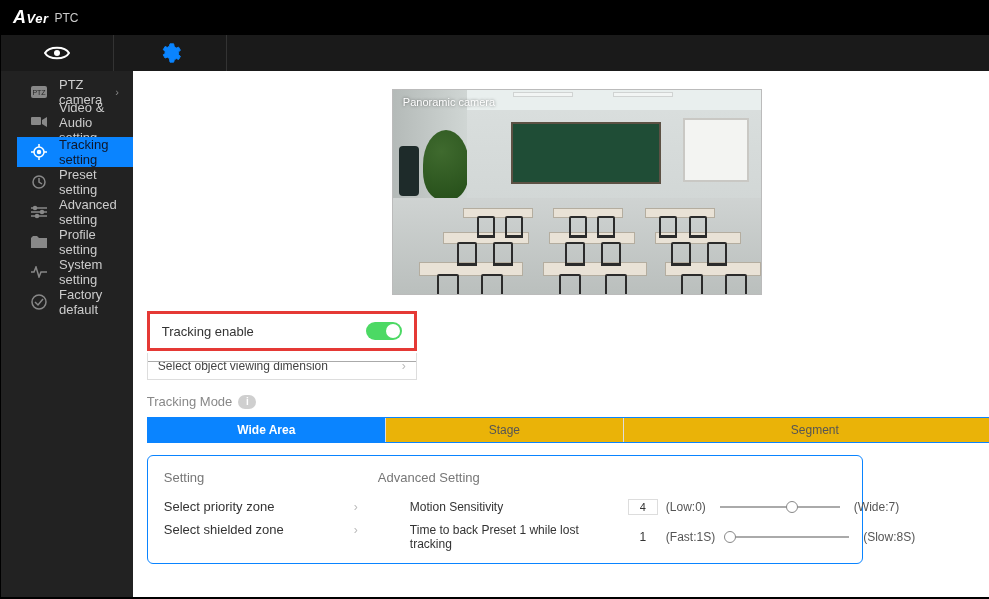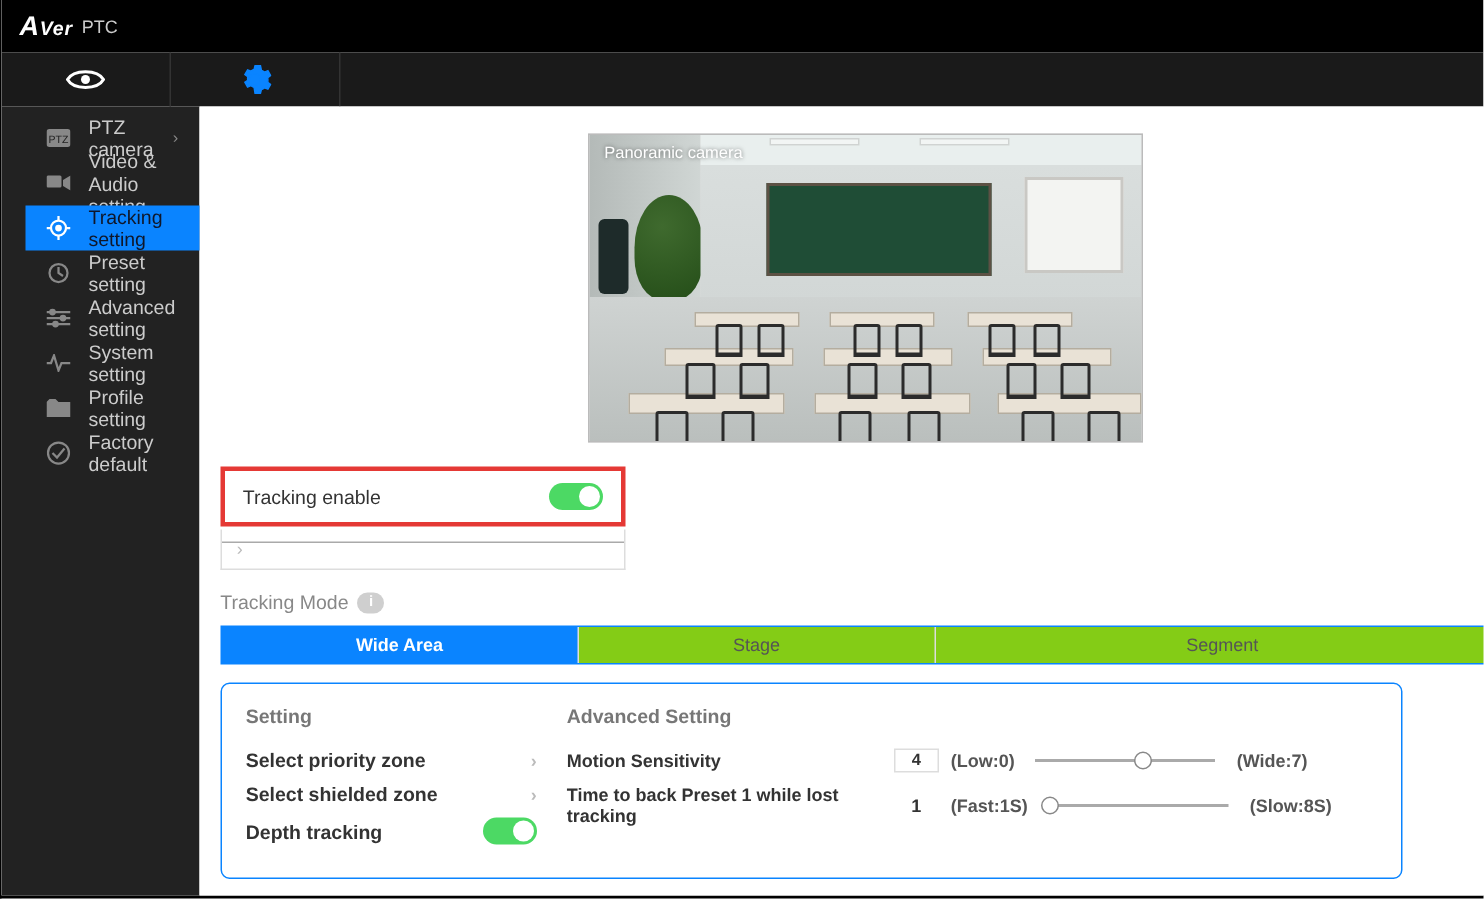--- a/index.html
+++ b/index.html
@@ -131,42 +131,41 @@
     border-top: none;
     display:flex; align-items:center; justify-content:space-between;
     position:relative;
   }
   .dimension-row .strike { position:absolute; top:8px; left:0; right:0; border-top:1px solid #aaa; }
 
   .tm-label { margin-top: 14px; font-size: 13px; color:#888; display:flex; align-items:center; gap:6px; }
   .info-badge { display:inline-flex; width:18px; height:14px; border-radius:7px; background:#cfcfcf; color:#fff; font-size:10px; align-items:center; justify-content:center; font-weight:bold; }
 
   .mode-tabs { display:flex; margin-top:8px; border:1px solid #0a84ff; width:860px; }
-  .mode-tab { flex:0 0 238px; text-align:center; font-size:12px; padding:5px 0; background:#84cc16; color:#555; border-right:1px solid #ddd; }
+  .mode-tab { flex:0 0 238px; text-align:center; font-size:12px; padding:5px 0; background:#eab308; color:#555; border-right:1px solid #ddd; }
   .mode-tab:last-child { flex:1; border-right:none; }
   .mode-tab.active { background:#0a84ff; color:#fff; font-weight:bold; }
 
   .settings-box {
     margin-top:12px;
-    width: 788px;
+    width: 716px;
     border:1px solid #0a84ff;
     border-radius:6px;
-    padding:14px 16px 18px;
+    padding:14px 16px 8px;
     display:flex;
     gap:20px;
-    font-weight:bold;
   }
   .col-left { flex:0 0 194px; }
   .col-right { flex:1; }
   .sec-title { font-size:13px; color:#777; margin-bottom:10px; }
   .opt-row { display:flex; align-items:center; justify-content:space-between; font-size:13px; color:#333; padding:4px 0; }
   .opt-row .chev { color:#bbb; font-size:12px; }
 
   .adv-row { display:flex; align-items:center; font-size:12px; color:#333; padding:4px 0; gap:8px; }
-  .adv-row .lbl { flex:0 0 210px; }
+  .adv-row .lbl { flex:0 0 210px;margin-left:32px; }
   .valbox { flex:0 0 30px; text-align:center; border:1px solid #ddd; font-size:11px; padding:1px 0;}
   .paren { color:#555; font-size:12px; }
   .slider {
     flex:0 0 120px; height:2px; background:#aaa; position:relative; margin:0 6px;
   }
   .slider .thumb { position:absolute; top:-5px; width:12px; height:12px; border-radius:50%; background:#fff; border:1px solid #888; }
 
 </style>
 </head>
 <body>
@@ -239,33 +238,33 @@
             <path d="M0 3h16M0 7h16M0 11h16"></path>
             <circle cx="4" cy="3" r="1.5" fill="#888"></circle>
             <circle cx="11" cy="7" r="1.5" fill="#888"></circle>
             <circle cx="6" cy="11" r="1.5" fill="#888"></circle>
           </svg>
       </span>
       <span>Advanced setting</span>
     </div>
     <div class="nav-item">
       <span class="icon">
+        <svg width="16" height="12" viewBox="0 0 16 12" fill="#888">
+            <path d="M0 2l2-2h4l2 2h8v10H0z"></path>
+          </svg>
+      </span>
+      <span>Profile setting</span>
+    </div>
+    <div class="nav-item">
+      <span class="icon">
         <svg width="16" height="12" viewBox="0 0 16 12" fill="none" stroke="#888" stroke-width="1.5">
             <path d="M0 6h3l2-5 3 10 2-5h6"></path>
           </svg>
       </span>
       <span>System setting</span>
-    </div>
-    <div class="nav-item">
-      <span class="icon">
-        <svg width="16" height="12" viewBox="0 0 16 12" fill="#888">
-            <path d="M0 2l2-2h4l2 2h8v10H0z"></path>
-          </svg>
-      </span>
-      <span>Profile setting</span>
     </div>
     <div class="nav-item">
       <span class="icon">
         <svg width="16" height="16" viewBox="0 0 16 16" fill="none" stroke="#888" stroke-width="1.5">
             <circle cx="8" cy="8" r="7"></circle>
             <path d="M4 8l3 3 5-6"></path>
           </svg>
       </span>
       <span>Factory default</span>
     </div>
@@ -322,20 +321,21 @@
 
     <div class="panel-row1">
       <span class="label">Tracking enable</span>
       <div class="toggle">
           <div class="knob"></div>
         </div>
     </div>
 
     <div class="dimension-row">
       <div class="strike"></div>
+      <span>Select object viewing dimension</span>
       <span class="chev" style="color:#bbb;">›</span>
     </div>
 
     <div class="tm-label">
       <span>Tracking Mode</span>
       <span class="info-badge">i</span>
     </div>
 
     <div class="mode-tabs">
       <div class="mode-tab active">Wide Area</div>
@@ -346,26 +346,20 @@
     <div class="settings-box">
       <div class="col-left">
         <div class="sec-title">Setting</div>
         <div class="opt-row">
           <span>Select priority zone</span>
           <span class="chev">›</span>
         </div>
         <div class="opt-row">
           <span>Select shielded zone</span>
           <span class="chev">›</span>
-        </div>
-        <div class="opt-row">
-          <span>Depth tracking</span>
-          <div class="toggle">
-              <div class="knob"></div>
-            </div>
         </div>
       </div>
       <div class="col-right">
         <div class="sec-title">Advanced Setting</div>
         <div class="adv-row">
           <span class="lbl">Motion Sensitivity</span>
           <span class="valbox">4</span>
           <span class="paren">(Low:0)</span>
           <div class="slider">
             <div class="thumb" style="left:66px;"></div>

